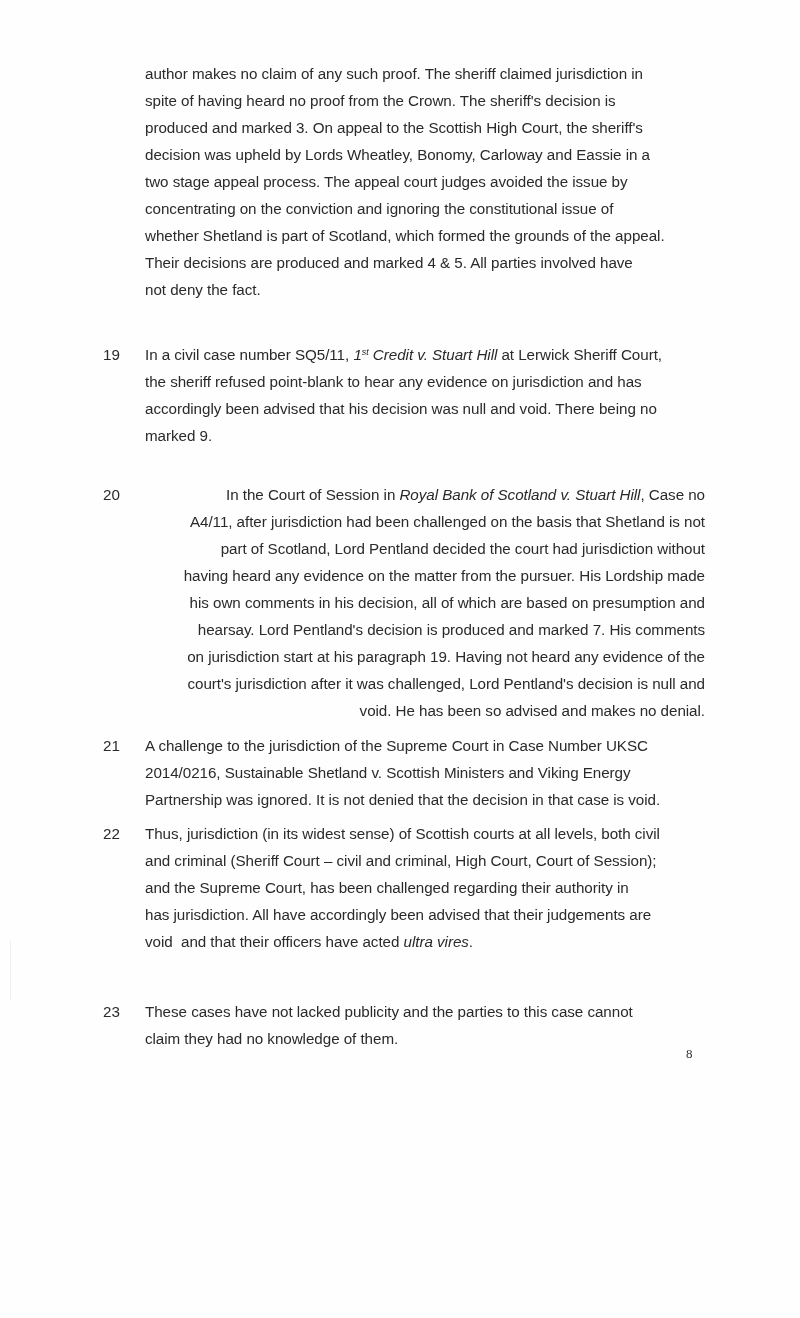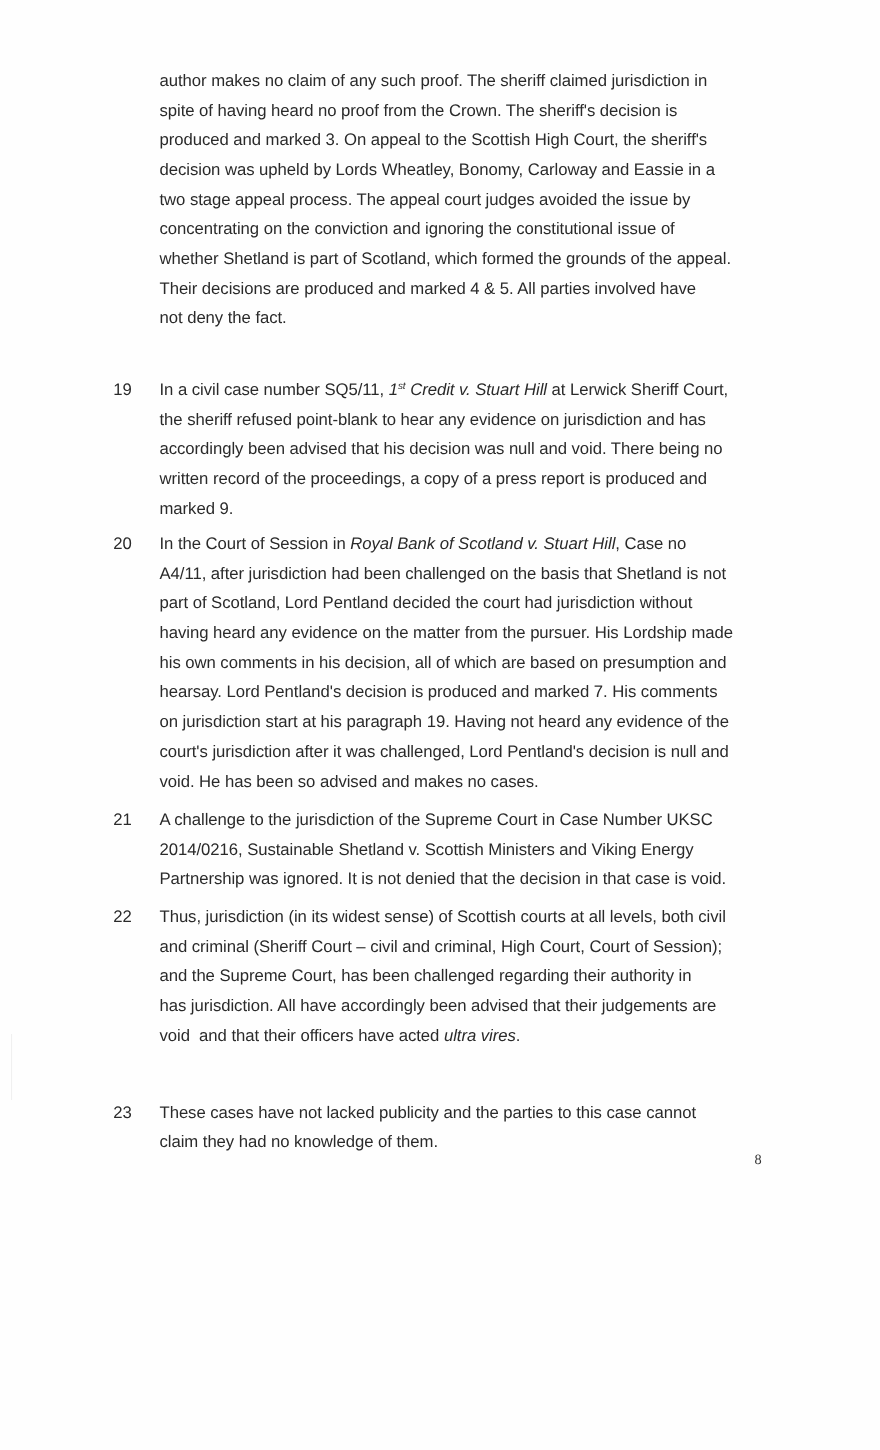--- a/index.html
+++ b/index.html
@@ -76,35 +76,34 @@
     <span class="line">whether Shetland is part of Scotland, which formed the grounds of the appeal.</span>
     <span class="line">Their decisions are produced and marked 4 &amp; 5. All parties involved have</span>
     <span class="line">not deny the fact.</span>
   </div>
 
   <div class="block" style="top:341px;">
     <span class="num">19</span>
     <span class="line"><span>In a civil case number SQ5/11, </span><span class="it"><span>1</span><sup>st</sup><span> Credit v. Stuart Hill</span></span><span> at Lerwick Sheriff Court,</span></span>
     <span class="line">the sheriff refused point-blank to hear any evidence on jurisdiction and has</span>
     <span class="line">accordingly been advised that his decision was null and void. There being no</span>
-    <span class="line">written record of the proceedings, a copy of a press report is produced and</span>
     <span class="line">marked 9.</span>
   </div>
 
-  <div class="block" style="top:481px;">
+  <div class="block" style="top:481px;text-align:right;">
     <span class="num">20</span>
     <span class="line"><span>In the Court of Session in </span><span class="it">Royal Bank of Scotland v. Stuart Hill</span><span>, Case no</span></span>
     <span class="line">A4/11, after jurisdiction had been challenged on the basis that Shetland is not</span>
     <span class="line">part of Scotland, Lord Pentland decided the court had jurisdiction without</span>
     <span class="line">having heard any evidence on the matter from the pursuer. His Lordship made</span>
     <span class="line">his own comments in his decision, all of which are based on presumption and</span>
     <span class="line">hearsay. Lord Pentland's decision is produced and marked 7. His comments</span>
     <span class="line">on jurisdiction start at his paragraph 19. Having not heard any evidence of the</span>
     <span class="line">court's jurisdiction after it was challenged, Lord Pentland's decision is null and</span>
-    <span class="line">void. He has been so advised and makes no cases.</span>
+    <span class="line">void. He has been so advised and makes no denial.</span>
   </div>
 
   <div class="block" style="top:732px;">
     <span class="num">21</span>
     <span class="line">A challenge to the jurisdiction of the Supreme Court in Case Number UKSC</span>
     <span class="line">2014/0216, Sustainable Shetland v. Scottish Ministers and Viking Energy</span>
     <span class="line">Partnership was ignored. It is not denied that the decision in that case is void.</span>
   </div>
 
   <div class="block" style="top:820px;">

